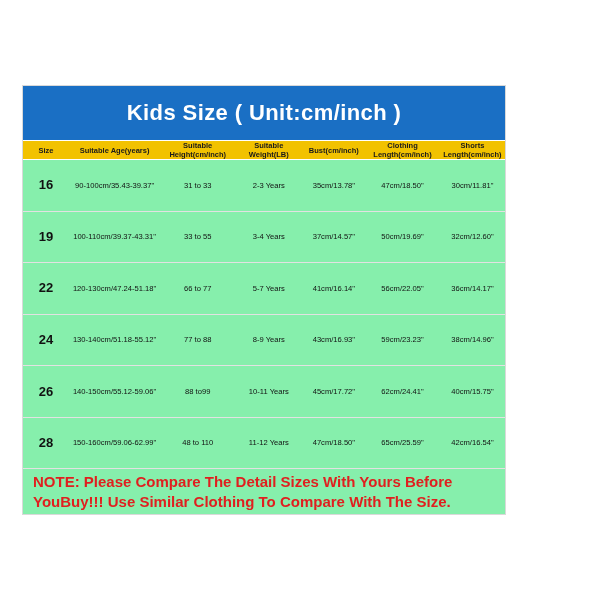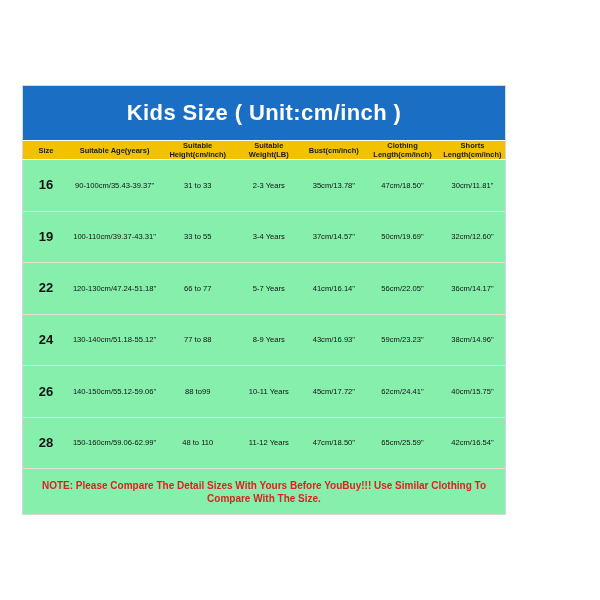--- a/index.html
+++ b/index.html
@@ -83,23 +83,23 @@
     height: 46px;
     display: flex;
     align-items: center;
     justify-content: center;
     padding: 0 10px;
     box-sizing: border-box;
     border-top: 1px solid #e2e2e2;
   }
   .note-text {
     color: #e01f1f;
-    font-size: 10px;
-    font-weight: bold;
-    text-align: center;
+    font-size: 15px;
+    font-weight: bold;
+    text-align: left;
     line-height: 1.3;
   }
   col.c1 { width: 9.5%; }
   col.c2 { width: 19%; }
   col.c3 { width: 15.5%; }
   col.c4 { width: 14%; }
   col.c5 { width: 13%; }
   col.c6 { width: 15.5%; }
   col.c7 { width: 13.5%; }
 </style>

